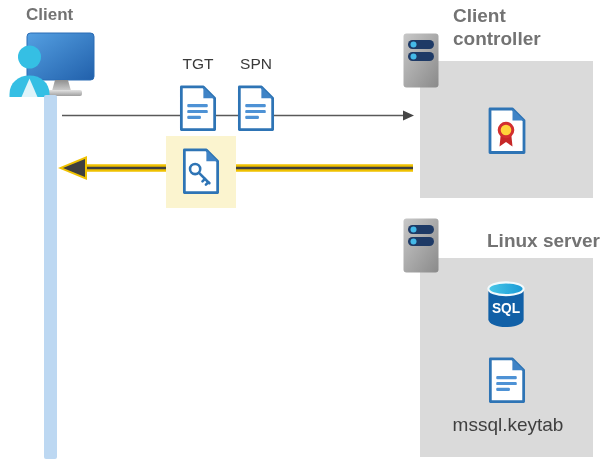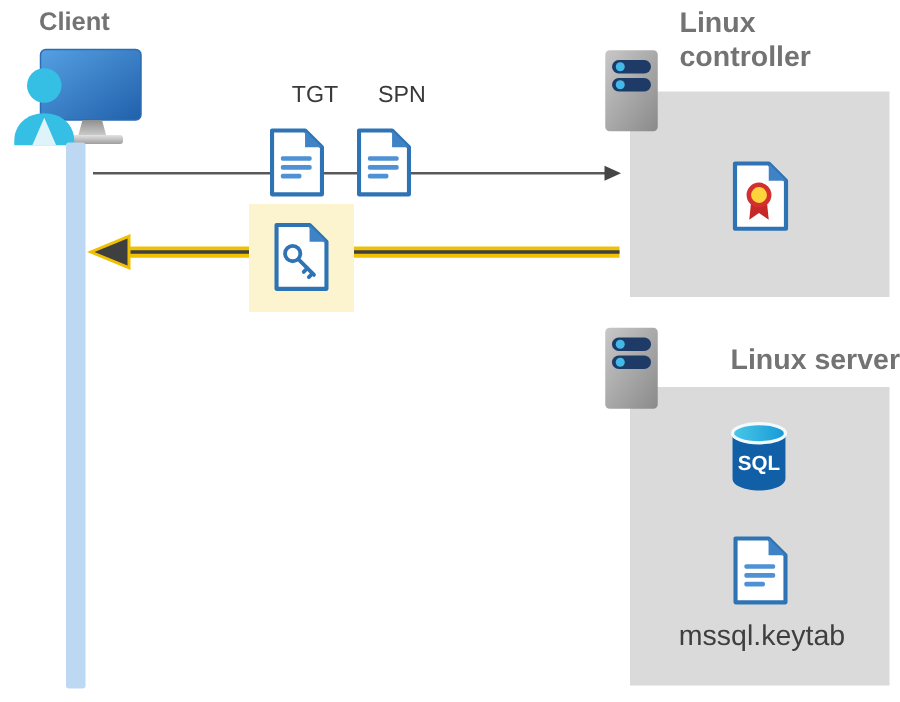--- a/index.html
+++ b/index.html
@@ -6,21 +6,21 @@
   #canvas{
     position:relative;width:600px;height:468px;background:#ffffff;
     font-family:"Liberation Sans", sans-serif;overflow:hidden;
   }
   .abs{position:absolute;}
   .title{font-weight:bold;color:#737373;}
   #client-label{left:26px;top:5px;font-size:17px;}
   #client-icon{left:8px;top:31px;}
   #lifeline{left:44px;top:95px;width:13px;height:364px;background:#BDD8F2;border-radius:2px;z-index:2;}
   #arrow-layer{left:0;top:0;z-index:2;}
-  .msg-label{font-size:15.5px;color:#3a3a3a;text-align:center;z-index:4;margin-left:12px;}
+  .msg-label{font-size:15.5px;color:#3a3a3a;text-align:center;z-index:4;}
   #tgt-label{left:176px;top:55px;width:44px;}
   #spn-label{left:233px;top:55px;width:46px;text-align:center;}
   #tgt-icon{left:178px;top:85px;z-index:4;}
   #spn-icon{left:236px;top:85px;z-index:4;}
   #highlight-box{left:166px;top:136px;width:70px;height:72px;background:#FBF4CF;z-index:3;}
   #key-icon{left:181px;top:148px;z-index:4;}
   .zone-box{background:#DADADA;z-index:1;}
   #dc-box{left:420px;top:61px;width:173px;height:137px;}
   #linux-box{left:420px;top:258px;width:173px;height:199px;}
   #dc-server-icon{left:403px;top:33px;z-index:4;}
@@ -117,21 +117,21 @@
         <stop offset="0" stop-color="#C8C8C8"></stop>
           <stop offset="1" stop-color="#8A8A8A"></stop>
       </linearGradient>
     </defs>
     <rect x="0.5" y="0.5" width="35" height="54" rx="3" fill="url(#gSrv1)"></rect>
     <rect x="5" y="7" width="26" height="9" rx="4.5" fill="#1E3A66"></rect>
     <circle cx="10.5" cy="11.5" r="3" fill="#44B9E8"></circle>
     <rect x="5" y="19" width="26" height="9" rx="4.5" fill="#1E3A66"></rect>
     <circle cx="10.5" cy="23.5" r="3" fill="#44B9E8"></circle>
   </svg>
-  <div class="abs title" id="dc-title">Linux controller</div>
+  <div class="abs title" id="dc-title">Client controller</div>
 
   <svg class="abs" id="cert-icon" width="42" height="48" viewBox="0 0 40 48">
     <path d="M3,2 H25.5 L37,13.5 V45.5 H3 Z" fill="#ffffff" stroke="#2E74B5" stroke-width="2.8" stroke-linejoin="round"></path>
     <path d="M25.5,2 L25.5,13.5 L37,13.5 Z" fill="#3F83C6"></path>
     <path d="M14,25 L12.5,39.5 L19,35 L25.5,39.5 L24,25 Z" fill="#C62828"></path>
     <circle cx="19" cy="23" r="6.8" fill="#FFD43A" stroke="#D32F2F" stroke-width="3"></circle>
   </svg>
 
   <svg class="abs" id="linux-server-icon" width="36" height="55" viewBox="0 0 36 55">
     <defs>

